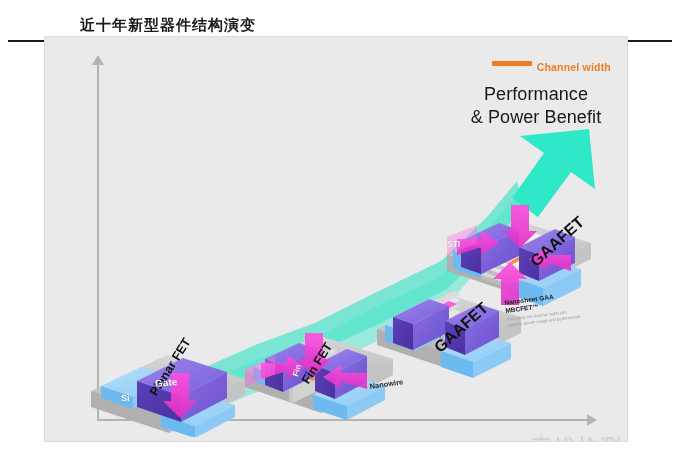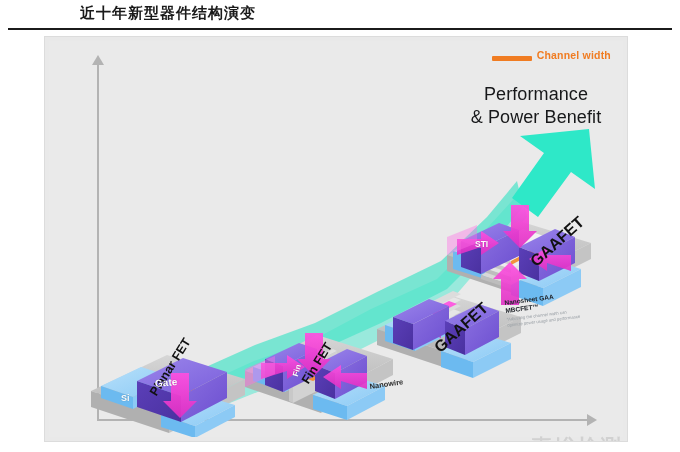--- a/index.html
+++ b/index.html
@@ -4,21 +4,21 @@
 <style>
   html,body{margin:0;padding:0;}
   body{
     width:680px;height:452px;
     background:#ffffff;
     font-family:"Liberation Sans","DejaVu Sans",sans-serif;
     overflow:hidden;position:relative;
   }
   
   #slide-header{
-    position:absolute;left:0;top:0;width:554px;height:30px;
+    position:absolute;left:0;top:12px;width:554px;height:30px;
   }
   #slide-title{
     position:absolute;left:80px;top:4px;
     font-family:"DejaVu Serif","Liberation Serif",serif;
     font-size:15px;font-weight:700;color:#1a1a1a;letter-spacing:1px;
     white-space:nowrap;
   }
   #header-rule{
     position:absolute;left:8px;top:28px;width:664px;height:2px;
     background:#1b1b1b;
@@ -48,22 +48,22 @@
     position:absolute;left:48px;top:378px;width:492px;height:2px;
     background:#b3b3b3;
   }
   #axis-x-arrow{
     position:absolute;left:538px;top:373px;width:0;height:0;
     border-top:6px solid transparent;border-bottom:6px solid transparent;
     border-left:10px solid #b3b3b3;
   }
   
   #legend{
-    position:absolute;right:12px;top:8px;
-    display:flex;align-items:flex-end;gap:5px;
+    position:absolute;right:12px;top:20px;
+    display:flex;align-items:flex-start;gap:5px;
   }
   #legend-swatch{
     width:40px;height:5px;background:#f07c22;border-radius:1px;
   }
   #legend-label{
     font-size:10.5px;font-weight:700;color:#f07c22;letter-spacing:.2px;
   }
   
   #benefit-heading{
     position:absolute;left:392px;top:42px;width:190px;
@@ -308,21 +308,21 @@
 
     <div class="stage-caption" id="caption-planar">Planar FET</div>
     <div class="stage-caption" id="caption-finfet">Fin FET</div>
     <div class="sub-caption" id="caption-nanowire">Nanowire</div>
     <div class="stage-caption" id="caption-gaafet1">GAAFET</div>
     <div class="stage-caption" id="caption-gaafet2">GAAFET</div>
 
     <div class="chip-label" style="left:72px;top:352px;font-size:9px;">Si</div>
     <div class="chip-label" style="left:106px;top:336px;font-size:10px;transform:rotate(-5deg);">Gate</div>
     <div class="chip-label" style="left:242px;top:334px;font-size:8px;transform:rotate(-74deg);transform-origin:left top;">Fin</div>
-    <div class="chip-label" style="left:398px;top:198px;font-size:8.5px;padding-left:28px;">STI</div>
+    <div class="chip-label" style="left:398px;top:198px;font-size:8.5px;">STI</div>
 
     <div id="nanosheet-note">
       <div id="nanosheet-title">Nanosheet GAA
 MBCFET™</div>
       <div id="nanosheet-sub">*Adjusting the channel width can
 optimize power usage and performance</div>
     </div>
 
     <div id="watermark-ghost">
       <div id="watermark-ghost-cn">嘉峪检测网</div>

